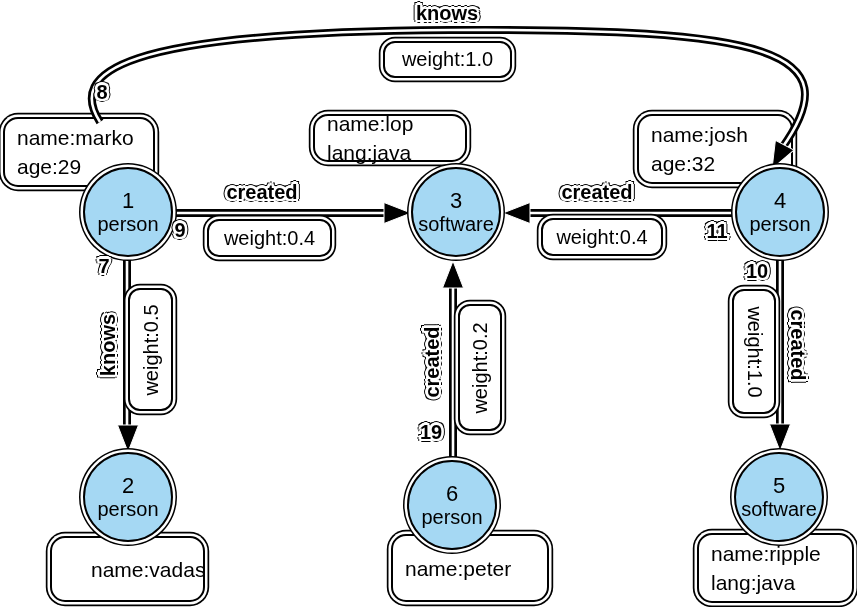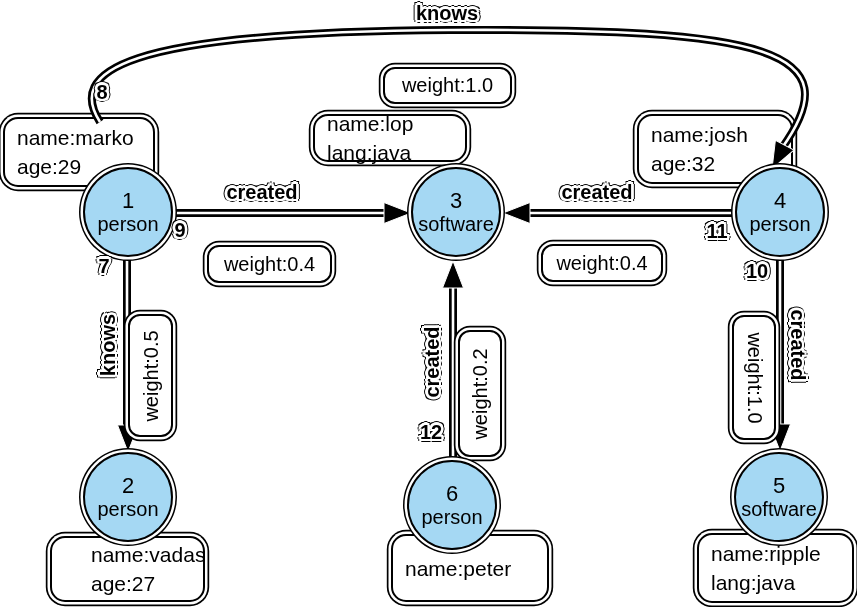--- a/index.html
+++ b/index.html
@@ -16,21 +16,21 @@
     position:absolute;background:#fff;border:2.5px solid #000;
     box-shadow:0 0 0 2.5px #fff,0 0 0 4.2px #000;
     box-sizing:border-box;
   }
   .pbox{
     border-radius:15px;display:flex;flex-direction:column;justify-content:center;
     padding-left:12px;font-size:21px;line-height:29px;z-index:1;
   }
   .wbox{
     border-radius:12px;display:flex;align-items:center;justify-content:center;
-    font-size:20px;z-index:3;margin-top:26px;
+    font-size:20px;z-index:3;
   }
   .wbox .vup,.wbox .vdn{position:absolute;left:50%;top:50%;white-space:nowrap;}
   .vup{transform:translate(-50%,-50%) rotate(-90deg);}
   .vdn{transform:translate(-50%,-50%) rotate(90deg);}
   
   .node{
     position:absolute;width:90px;height:90px;border-radius:50%;
     background:#a5d8f3;border:2.5px solid #000;
     box-shadow:0 0 0 2.5px #fff,0 0 0 4px #000;
     display:flex;flex-direction:column;align-items:center;justify-content:center;
@@ -63,21 +63,20 @@
   <div class="pbox" style="left:313px;top:114px;width:154px;height:48px;">
     <div>name:lop</div>
     <div>lang:java</div>
   </div>
   <div class="pbox" style="left:637px;top:114px;width:156px;height:70px;">
     <div>name:josh</div>
     <div>age:32</div>
   </div>
   <div class="pbox" style="left:50px;top:536px;width:155px;height:66px;padding-left:39px;">
     <div>name:vadas</div>
-    <div>age:27</div>
   </div>
   <div class="pbox" style="left:358px;top:534px;width:158px;height:68px;margin-left:33px;">
     <div>name:peter</div>
   </div>
   <div class="pbox" style="left:697px;top:533px;width:157px;height:70px;">
     <div>name:ripple</div>
     <div>lang:java</div>
   </div>
 
   <svg width="857" height="607" viewBox="0 0 857 607" style="z-index:2;">
@@ -168,15 +167,15 @@
   <div class="bubble" style="left:597px;top:192px;">created</div>
   <div class="bubble rccw" style="left:108px;top:345px;">knows</div>
   <div class="bubble rccw" style="left:432px;top:362px;">created</div>
   <div class="bubble rcw" style="left:797px;top:345px;">created</div>
 
   <div class="bubble" style="left:102px;top:92px;">8</div>
   <div class="bubble" style="left:180px;top:230px;">9</div>
   <div class="bubble" style="left:104px;top:266px;">7</div>
   <div class="bubble" style="left:717px;top:231px;">11</div>
   <div class="bubble" style="left:757px;top:271px;">10</div>
-  <div class="bubble" style="left:431px;top:432px;">12</div>
+  <div class="bubble" style="left:431px;top:432px;">19</div>
 
 </div>
 
 </body></html>

